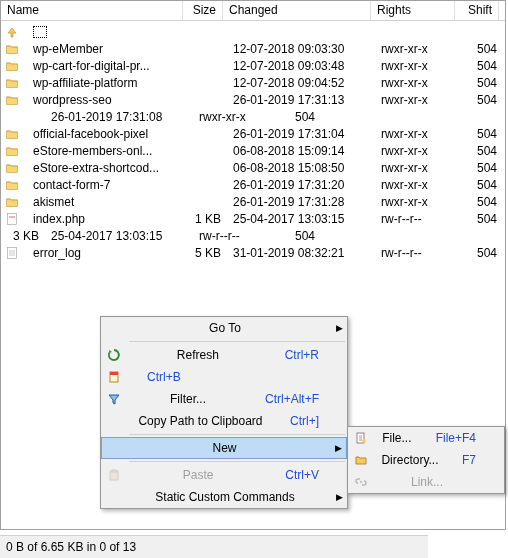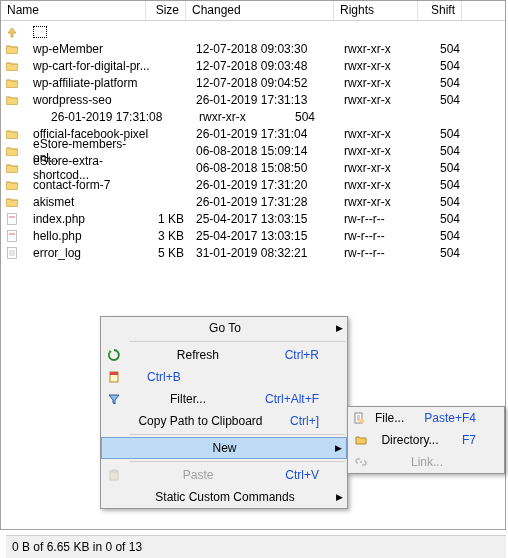--- a/index.html
+++ b/index.html
@@ -1,51 +1,51 @@
 <!DOCTYPE html>
 <html><head>
 <meta charset="utf-8">
 <style>
 * { margin: 0; padding: 0; box-sizing: border-box; }
 body { font-family: "Segoe UI", Tahoma, sans-serif; font-size: 12px; background: #fff; width: 508px; height: 558px; overflow: hidden; position: relative; }
 
 .file-panel { border: 1px solid #a0a0a0; width: 506px; height: 530px; display: flex; flex-direction: column; }
 .header-row { display: flex; background: #fff; border-bottom: 1px solid #d0d0d0; height: 20px; }
 .header-cell { padding: 2px 6px; border-right: 1px solid #e0e0e0; font-size: 12px; color: #000; }
-.col-name { width: 145px; }
+.col-name { width: 182px; }
 .col-size { width: 40px; text-align: right; }
 .col-changed { width: 148px; }
 .col-rights { width: 84px; }
 .col-owner { width: 44px; text-align: right; }
 
 .file-list { flex: 1; overflow: hidden; padding-top: 2px; }
 .file-row { display: flex; height: 17px; align-items: center; padding-left: 4px; }
 .file-row .col-name { display: flex; align-items: center; gap: 14px; }
 .file-row .col-size { text-align: right; padding-right: 6px; }
 .file-row .col-changed { padding-left: 6px; }
 .file-row .col-rights { padding-left: 6px; }
 .file-row .col-owner { text-align: right; padding-right: 6px; }
 .ico { width: 14px; height: 14px; display: inline-flex; align-items: center; justify-content: center; flex-shrink: 0; }
 .updir-dotted { border: 1px dotted #000; width: 14px; height: 12px; }
 
-.status-bar { background: #f0f0f0; border-top: 1px solid #d0d0d0; padding: 4px 6px; font-size: 12px; width: 500px; position: absolute; bottom: 0; left: 6px; }
+.status-bar { background: #f0f0f0; border-top: 1px solid #d0d0d0; padding: 4px 6px; font-size: 12px; width: 428px; position: absolute; bottom: 0; left: 0; }
 
 .context-menu { position: absolute; background: #f0f0f0; border: 1px solid #979797; box-shadow: 2px 2px 4px rgba(0,0,0,0.3); font-size: 12px; }
 .menu-item { display: flex; align-items: center; height: 22px; padding-right: 28px; position: relative; text-align: center; }
 .menu-item .mi-icon { width: 26px; display: flex; align-items: center; justify-content: center; }
 .menu-item .mi-label { flex: 1; padding-left: 4px; white-space: nowrap; }
 .menu-item .mi-shortcut { padding-left: 20px; color: #1d4ed8; }
 .menu-item .mi-arrow { position: absolute; right: 4px; font-size: 9px; }
 .menu-item.hover { background: #bfdcf6; border: 1px solid #7da2ce; height: 22px; margin: 0; }
 .menu-item.hover .mi-icon { width: 25px; }
 .menu-item.disabled { color: #a0a0a0; }
 .menu-sep { height: 1px; background: #d0d0d0; margin: 2px 2px 2px 28px; }
 
 .main-menu { left: 100px; top: 316px; width: 248px; }
-.sub-menu { left: 347px; top: 406px; width: 158px; }
+.sub-menu { left: 347px; top: 426px; width: 158px; }
 
 svg { display: block; }
 </style>
 </head>
 <body>
 
 <div class="file-panel">
   <div class="header-row">
     <div class="header-cell col-name">Name</div>
     <div class="header-cell col-size">Size</div>
@@ -222,31 +222,20 @@
             </svg>
           </span>
           <span>index.php</span>
         </div>
         <div class="col-size">1 KB</div>
         <div class="col-changed">25-04-2017 13:03:15</div>
         <div class="col-rights">rw-r--r--</div>
         <div class="col-owner">504</div>
       </div>
       <div class="file-row">
-        <div class="col-name">
-          <span class="ico">
-            <svg width="14" height="14" viewBox="0 0 14 14">
-              <rect x="2.5" y="1.5" width="9" height="11" fill="#fff" stroke="#aaa" stroke-width="0.7"></rect>
-              <circle cx="5" cy="5" r="0.8" fill="#d55"></circle>
-              <circle cx="7" cy="5" r="0.8" fill="#d55"></circle>
-              <circle cx="9" cy="5" r="0.8" fill="#d55"></circle>
-            </svg>
-          </span>
-          <span>hello.php</span>
-        </div>
         <div class="col-size">3 KB</div>
         <div class="col-changed">25-04-2017 13:03:15</div>
         <div class="col-rights">rw-r--r--</div>
         <div class="col-owner">504</div>
       </div>
       <div class="file-row">
         <div class="col-name">
           <span class="ico">
             <svg width="14" height="14" viewBox="0 0 14 14">
               <rect x="2.5" y="1.5" width="9" height="11" fill="#fff" stroke="#aaa" stroke-width="0.7"></rect>
@@ -330,21 +319,21 @@
 <div class="context-menu sub-menu">
   <div class="menu-item">
     <span class="mi-icon">
       <svg width="14" height="14" viewBox="0 0 14 14">
           <rect x="3" y="2" width="7" height="10" fill="#fff" stroke="#888"></rect>
           <path d="M5 5h3M5 7h3M5 9h3" stroke="#d88"></path>
           <circle cx="10" cy="10" r="2" fill="#fc6"></circle>
         </svg>
     </span>
     <span class="mi-label">File...</span>
-    <span class="mi-shortcut">Paste+F4</span>
+    <span class="mi-shortcut">File+F4</span>
   </div>
   <div class="menu-item">
     <span class="mi-icon">
       <svg width="14" height="14" viewBox="0 0 14 14">
           <path d="M2 4h3l1 1h6v6H2z" fill="#f7c963" stroke="#b58a2b"></path>
         </svg>
     </span>
     <span class="mi-label">Directory...</span>
     <span class="mi-shortcut">F7</span>
   </div>

